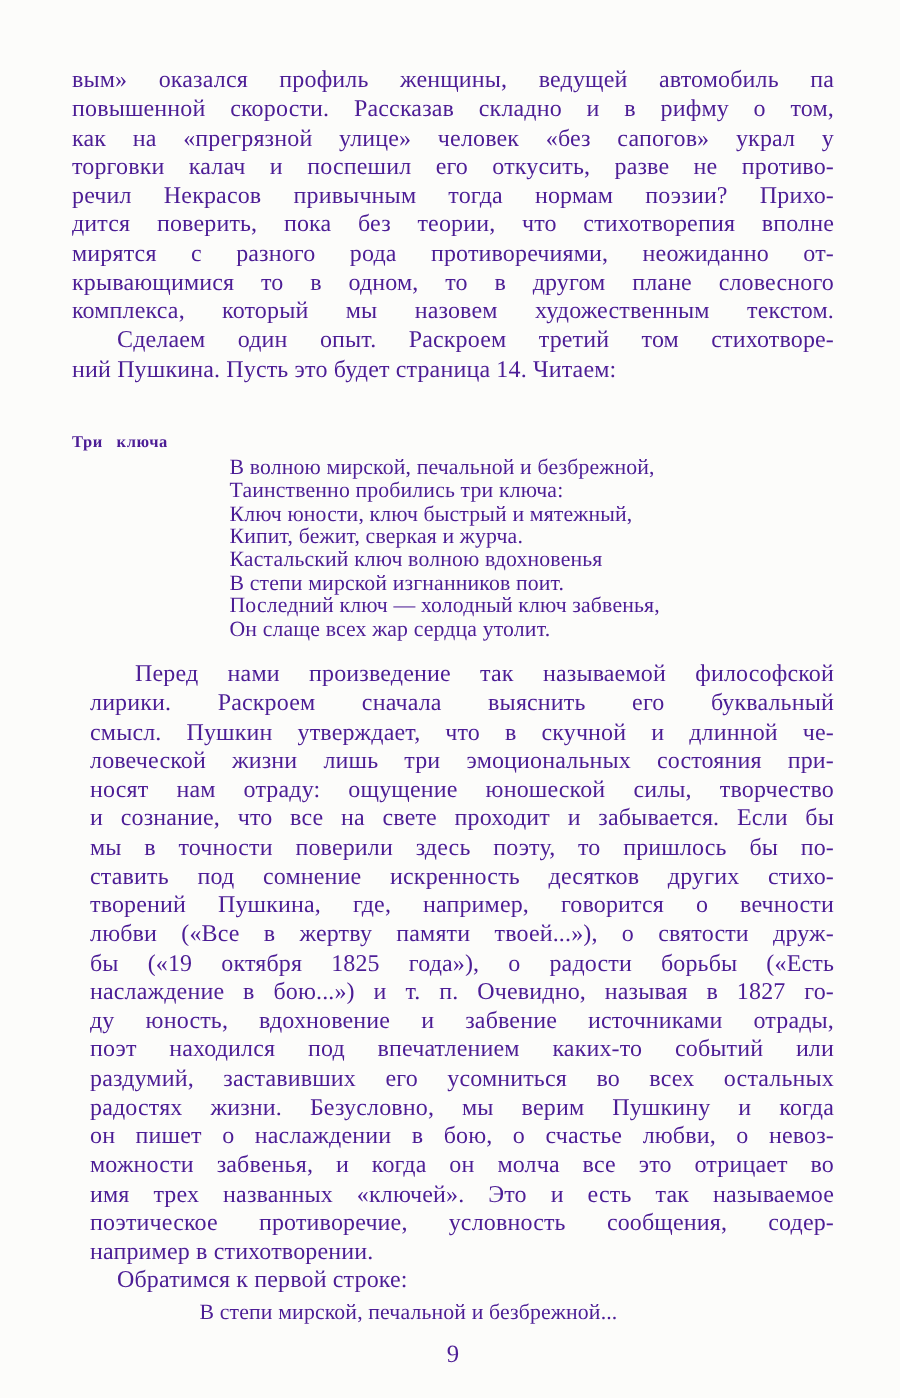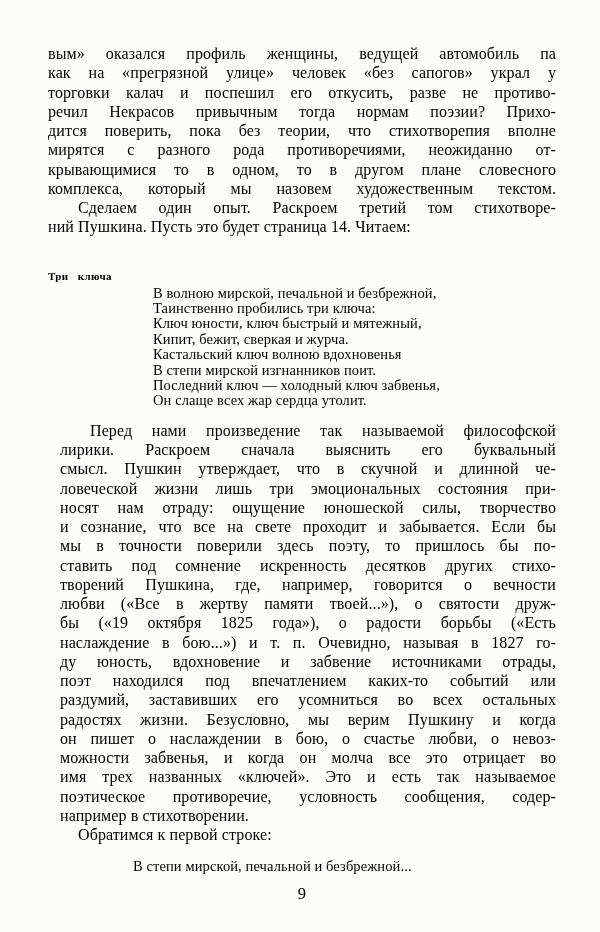--- a/index.html
+++ b/index.html
@@ -7,21 +7,21 @@
     padding: 0;
     background: #fbfbf9;
   }
   .page {
     position: relative;
     width: 600px;
     height: 932px;
     background: #fcfcfa;
     overflow: hidden;
     font-family: "Liberation Serif", "DejaVu Serif", serif;
-    color: #000000;
+    color: #4c1d95;
   }
   .text {
     position: absolute;
     left: 48px;
     top: 44px;
     width: 508px;
     font-size: 16px;
     letter-spacing: 0.1px;
   }
   .ln {
@@ -52,39 +52,40 @@
     font-size: 14.5px;
     line-height: 15.4px;
     letter-spacing: 0.1px;
   }
   .para-3 {
     margin-top: 12px;
     margin-left: 12px;
   }
   .quote-ln {
     margin-left: 85px;
-    margin-top: 13px;
+    margin-top: 2px;
     font-size: 14.5px;
     line-height: 18px;
   }
   .page-num {
     margin-top: 9px;
     text-align: center;
     font-size: 16.5px;
     line-height: 20px;
   }
 </style>
 </head>
 <body>
 
 <div class="page">
   <div class="text">
 
     <div class="para">
       <div class="ln j">вым» оказался профиль женщины, ведущей автомобиль па</div>
+      <div class="ln j">повышенной скорости. Рассказав складно и в рифму о том,</div>
       <div class="ln j">как на «прегрязной улице» человек «без сапогов» украл у</div>
       <div class="ln j">торговки калач и поспешил его откусить, разве не противо-</div>
       <div class="ln j">речил Некрасов привычным тогда нормам поэзии? Прихо-</div>
       <div class="ln j">дится поверить, пока без теории, что стихотворепия вполне</div>
       <div class="ln j">мирятся с разного рода противоречиями, неожиданно от-</div>
       <div class="ln j">крывающимися то в одном, то в другом плане словесного</div>
       <div class="ln j">комплекса, который мы назовем художественным текстом.</div>
     </div>
 
     <div class="para">

